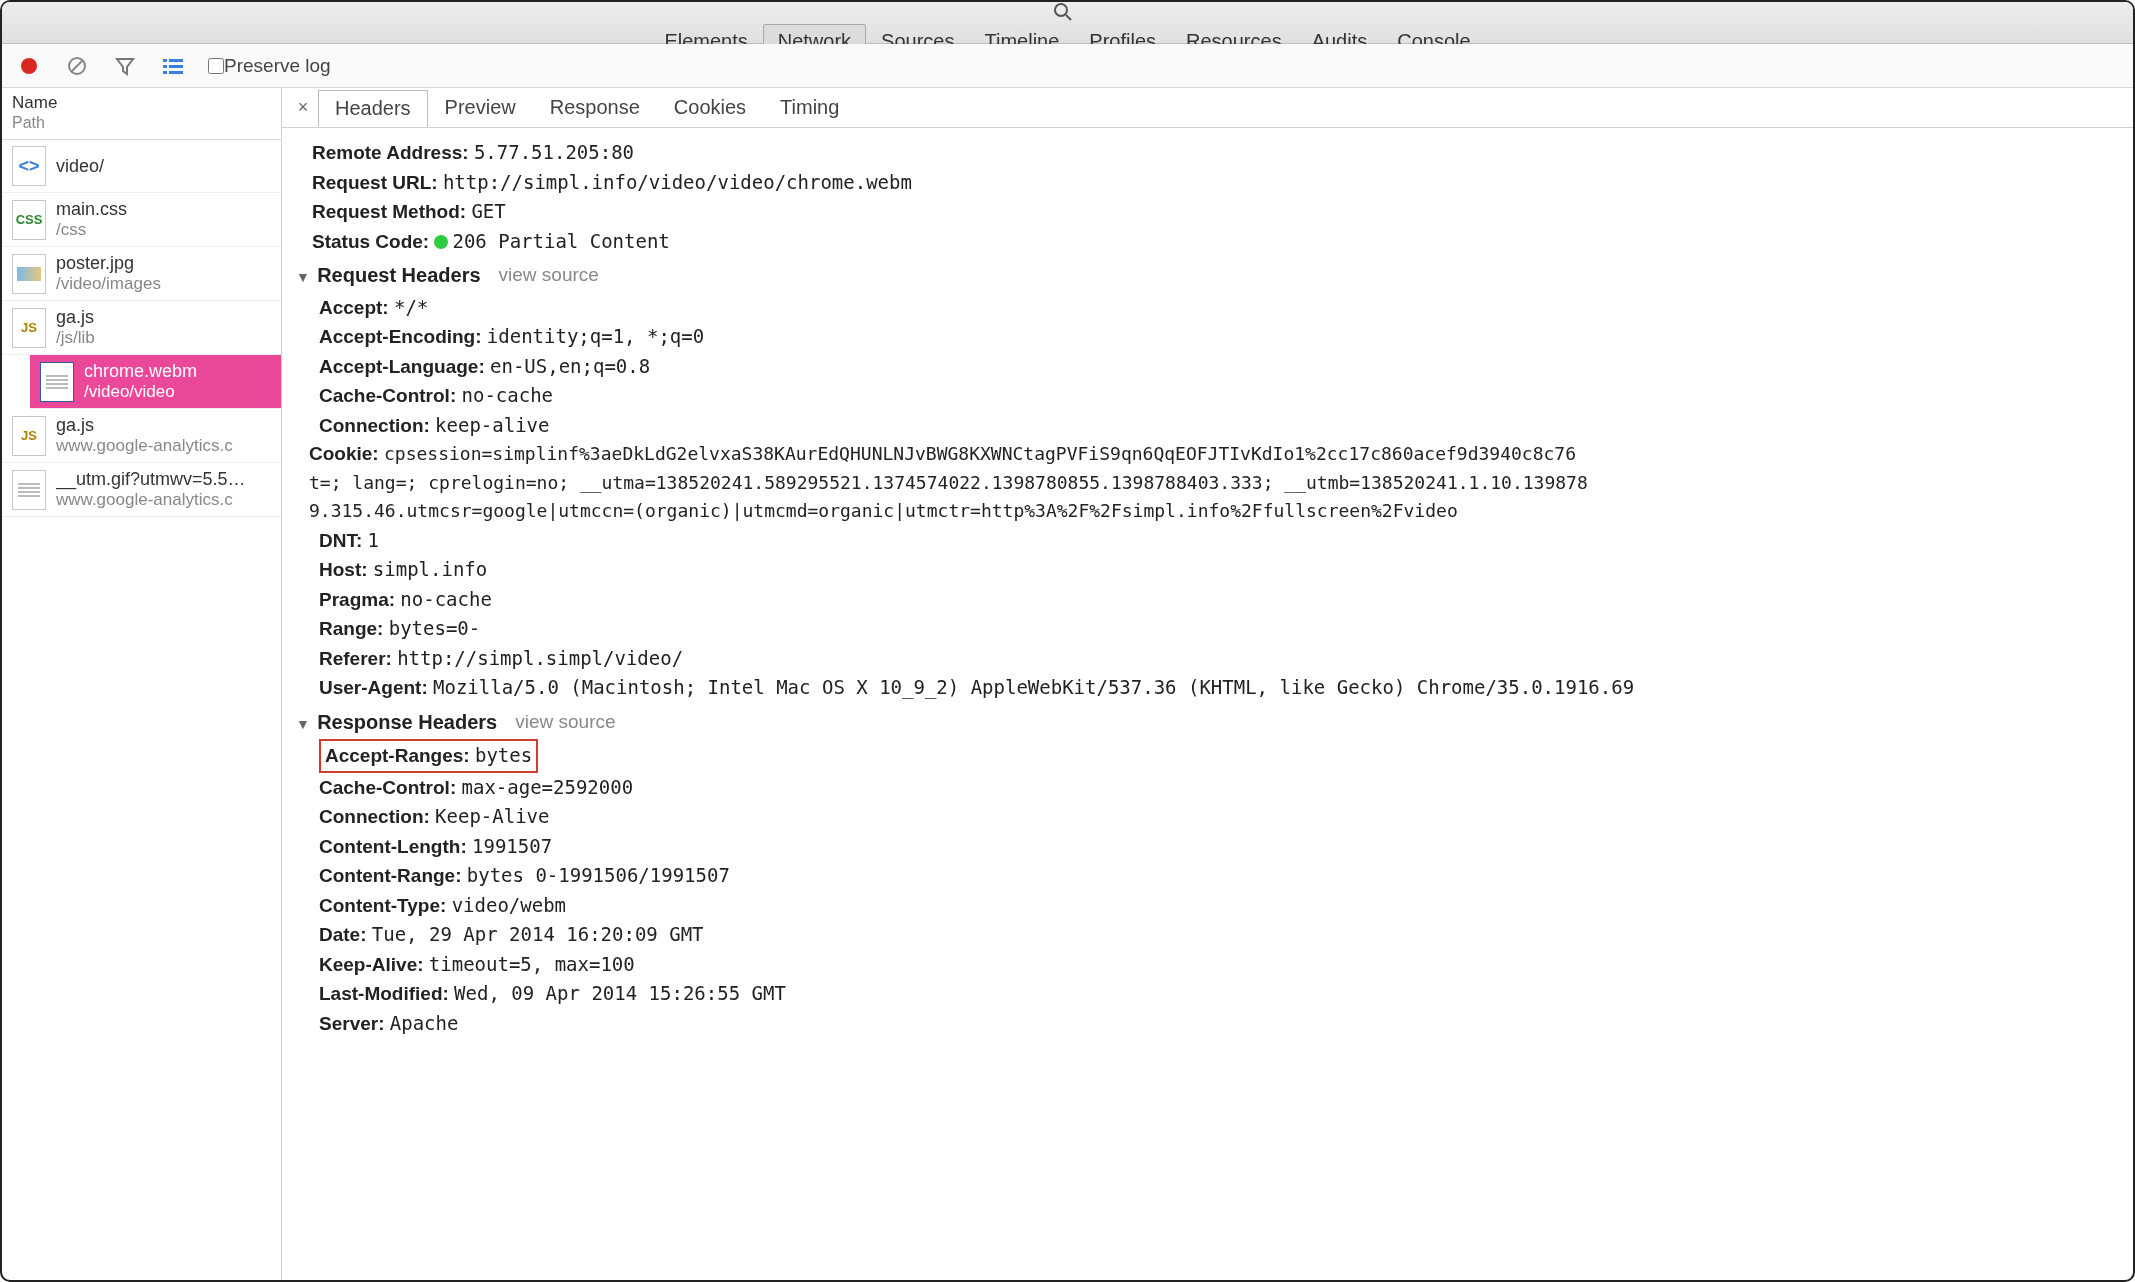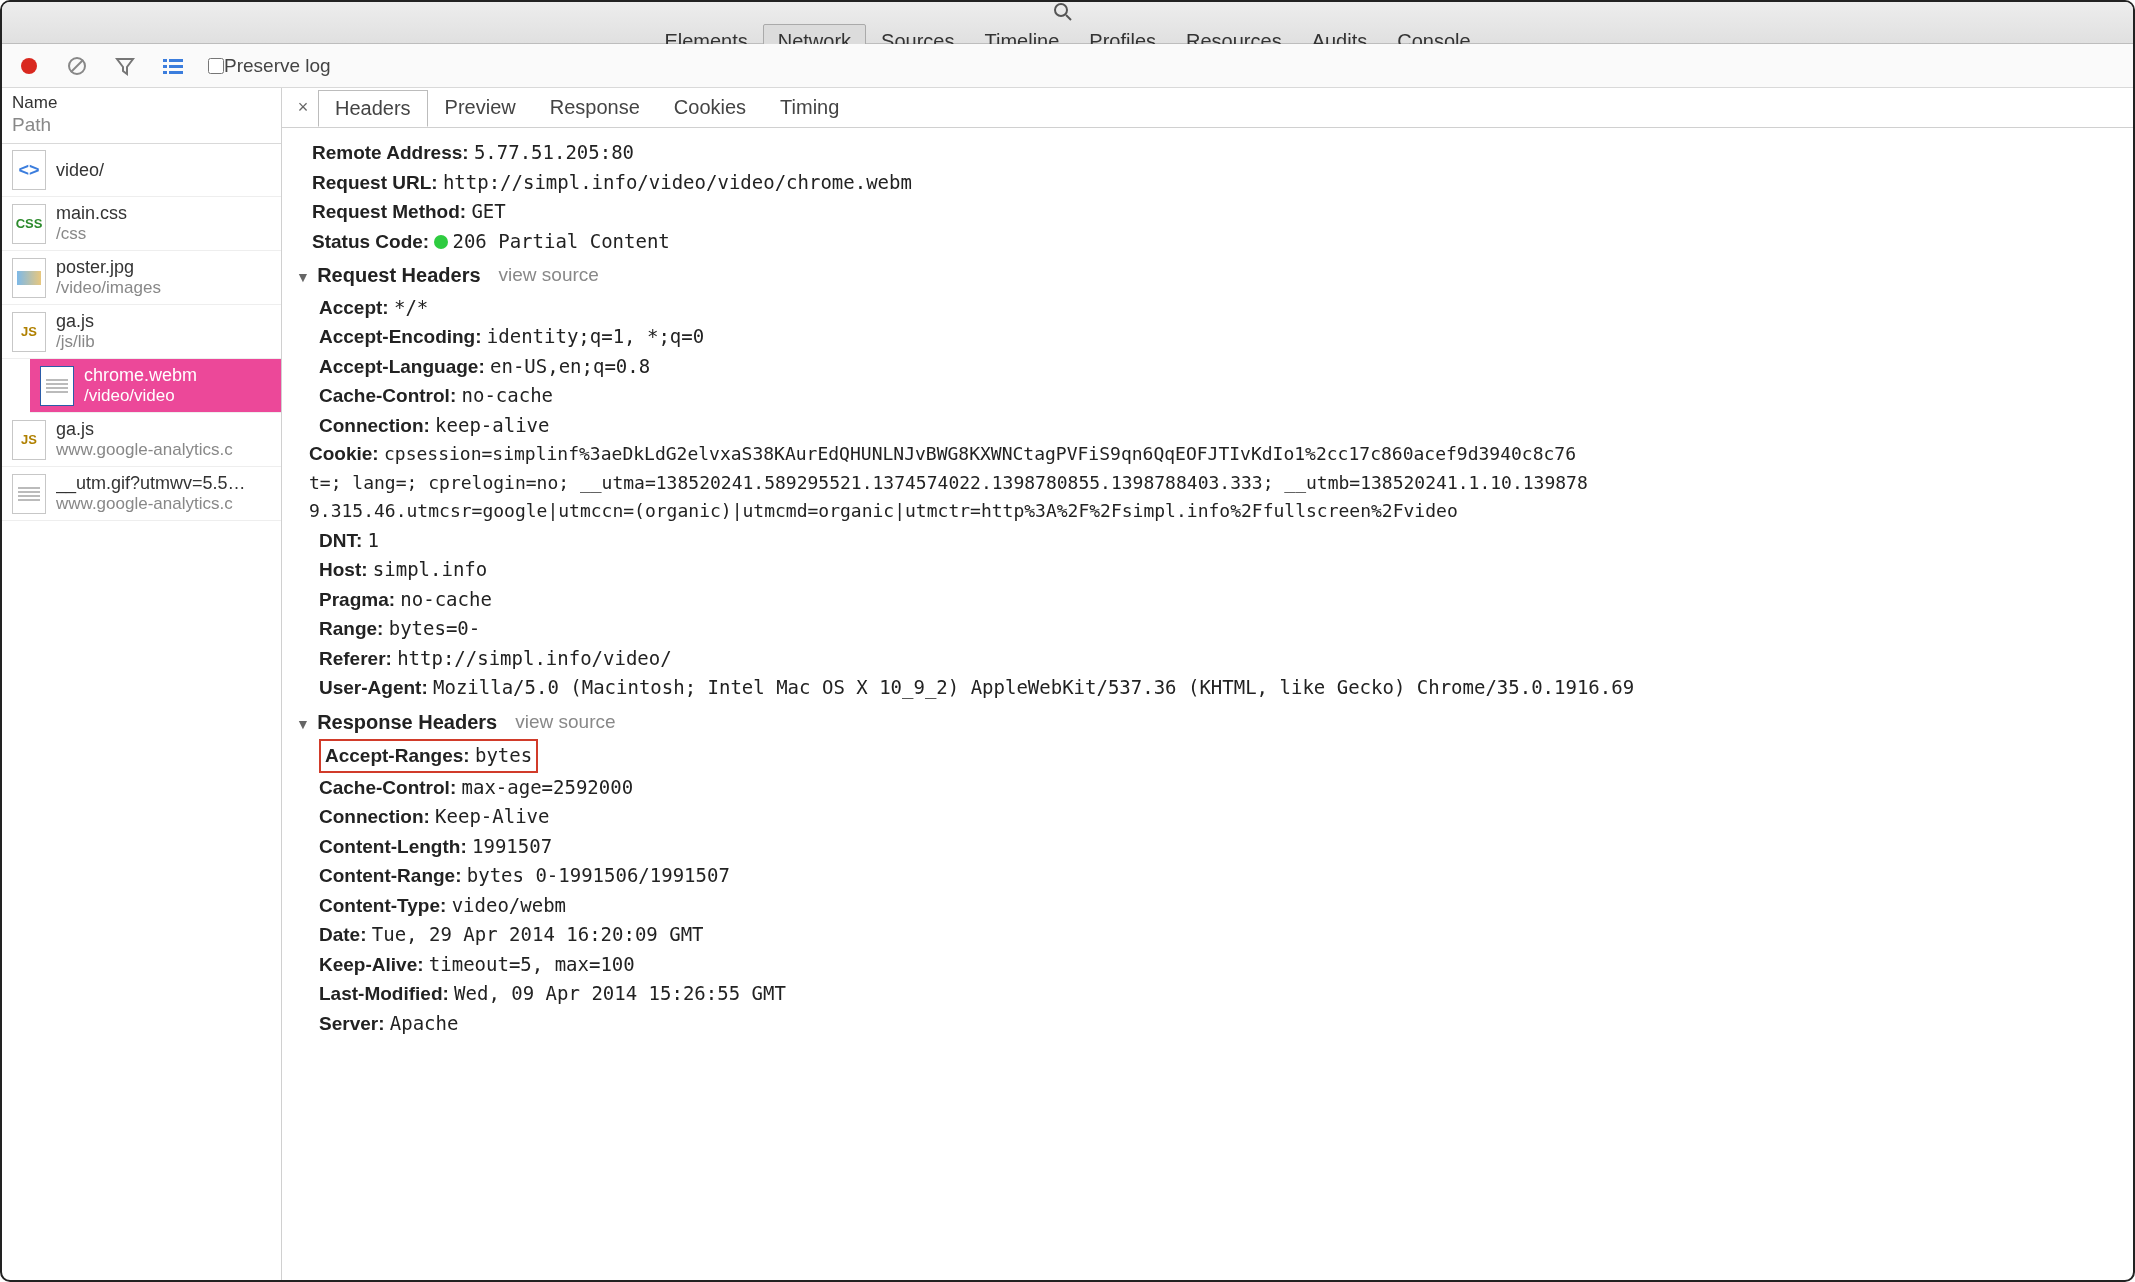--- a/index.html
+++ b/index.html
@@ -64,21 +64,21 @@
     border-right: 1px solid #d0d0d0;
     display: flex; flex-direction: column;
     overflow-y: auto;
   }
   .sidebar-header {
     padding: 4px 10px 6px 10px;
     border-bottom: 1px solid #d9d9d9;
     line-height: 1.25;
   }
   .sidebar-header .h1 { font-size: 17px; color: #333; }
-  .sidebar-header .h2 { font-size: 19px; color: #888; }
+  .sidebar-header .h2 { font-size: 16px; color: #888; }
 
   .res-item {
     display: flex; align-items: center; gap: 10px;
     padding: 6px 10px;
     border-bottom: 1px solid #eee;
     cursor: pointer;
   }
   .res-item .thumb {
     width: 34px; height: 40px;
     border: 1px solid #c7c7c7;
@@ -352,21 +352,21 @@
           <span class="cookie-block">cpsession=simplinf%3aeDkLdG2elvxaS38KAurEdQHUNLNJvBWG8KXWNCtagPVFiS9qn6QqEOFJTIvKdIo1%2cc17c860acef9d3940c8c76</span><br>
           <span class="cookie-block">t=; lang=; cprelogin=no; __utma=138520241.589295521.1374574022.1398780855.1398788403.333; __utmb=138520241.1.10.139878</span><br>
           <span class="cookie-block">9.315.46.utmcsr=google|utmccn=(organic)|utmcmd=organic|utmctr=http%3A%2F%2Fsimpl.info%2Ffullscreen%2Fvideo</span>
         </div>
 
         <div class="indent" id="req-headers-2">
             <div class="kv"><span class="k">DNT:</span> <span class="v">1</span></div>
             <div class="kv"><span class="k">Host:</span> <span class="v">simpl.info</span></div>
             <div class="kv"><span class="k">Pragma:</span> <span class="v">no-cache</span></div>
             <div class="kv"><span class="k">Range:</span> <span class="v">bytes=0-</span></div>
-            <div class="kv"><span class="k">Referer:</span> <span class="v">http://simpl.info/video/</span></div>
+            <div class="kv"><span class="k">Referer:</span> <span class="v">http://simpl.simpl/video/</span></div>
             <div class="kv"><span class="k">User-Agent:</span> <span class="v">Mozilla/5.0 (Macintosh; Intel Mac OS X 10_9_2) AppleWebKit/537.36 (KHTML, like Gecko) Chrome/35.0.1916.69</span></div>
           </div>
 
         <div class="section-title">
           <span><span class="tri">▼</span>
           <span class="label">Response Headers</span></span>
           <span class="vs">view source</span>
         </div>
 
         <div class="indent" id="resp-headers">

